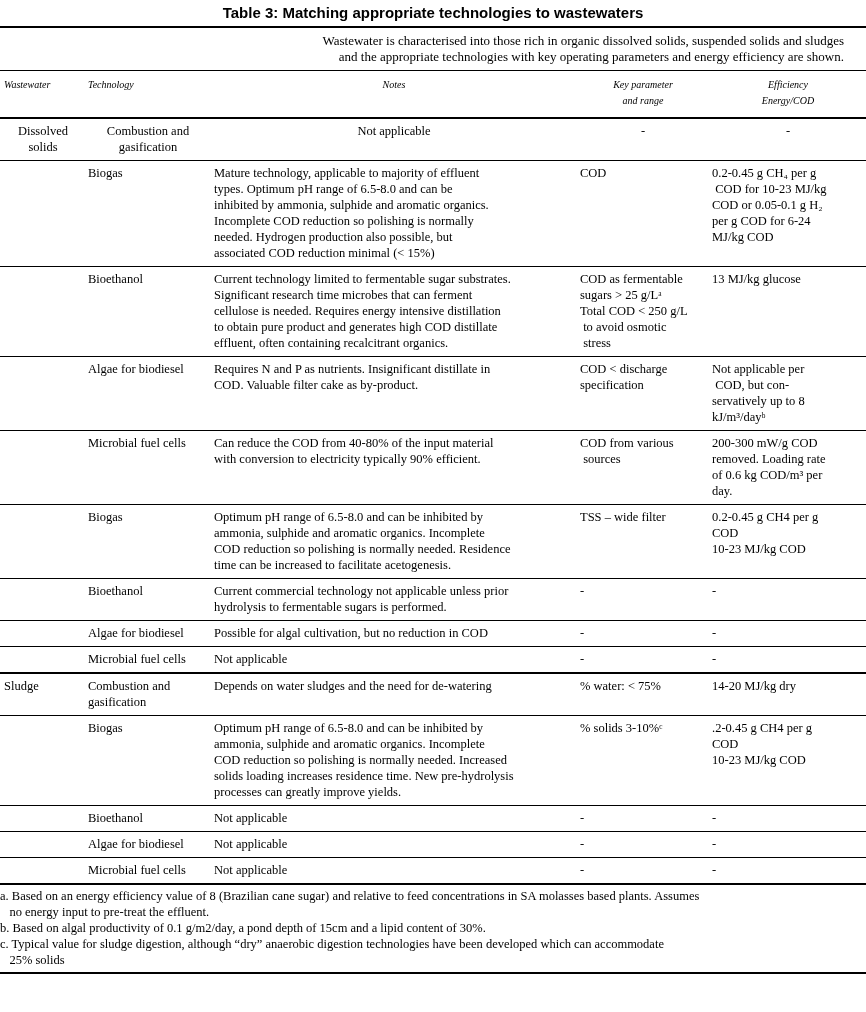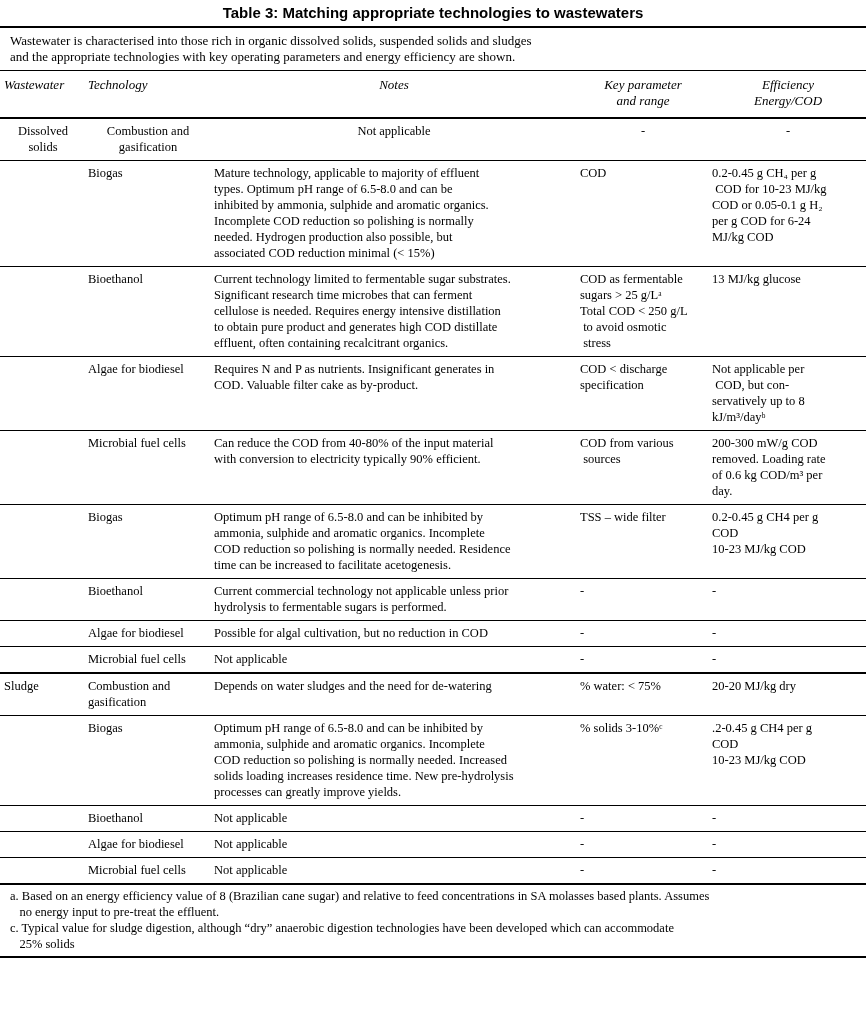--- a/index.html
+++ b/index.html
@@ -17,40 +17,40 @@
     font-family: "Liberation Sans", "DejaVu Sans", sans-serif;
     font-size: 15px;
     font-weight: bold;
     text-align: center;
     margin: 2px 0 5px 0;
   }
   .rule-thick { border-top: 2.5px solid #000; height: 0; }
   .caption {
     font-size: 13px;
     line-height: 15.5px;
-    text-align: left;
+    text-align: right;
     white-space: pre-line;
-    padding: 5px 2px 6px 10px;
+    padding: 5px 22px 6px 10px;
     border-bottom: 1px solid #000;
   }
   table.main {
     width: 866px;
     border-collapse: collapse;
     table-layout: fixed;
     border-bottom: 2.5px solid #000;
   }
   col.c-wastewater { width: 84px; }
   col.c-technology { width: 126px; }
   col.c-notes      { width: 366px; }
   col.c-keyparam   { width: 132px; }
   col.c-efficiency { width: 158px; }
   thead th {
     font-weight: normal;
     font-style: italic;
-    font-size: 13px;
+    font-size: 10px;
     line-height: 16px;
     vertical-align: top;
     padding: 6px 2px 8px 4px;
     border-bottom: 2.5px solid #000;
     white-space: pre-line;
   }
   thead th.left { text-align: left; }
   thead th.center { }
   tbody td {
     vertical-align: top;
@@ -62,21 +62,21 @@
   }
   tbody tr.sec td { border-top: 2.5px solid #000; }
   tbody tr:first-child td { border-top: none; text-align: center; }
   .footnotes {
     font-size: 12.5px;
     line-height: 16px;
     padding: 3px 0 4px 0;
     border-bottom: 2.5px solid #000;
   }
   .footnotes .heading { font-style: italic; }
-  .footnotes .item { white-space: pre-wrap; padding-left: 10px; }
+  .footnotes .item { white-space: pre-wrap; }
 </style>
 </head>
 <body>
 
 <div class="page">
 
   <div class="title">Table 3: Matching appropriate technologies to wastewaters</div>
 
   <div class="rule-thick"></div>
 
@@ -139,21 +139,21 @@
           <td>COD as fermentable
 sugars &gt; 25 g/Lᵃ
 Total COD &lt; 250 g/L
  to avoid osmotic
  stress</td>
           <td>13 MJ/kg glucose</td>
         </tr>
         <tr>
           <td></td>
           <td>Algae for biodiesel</td>
-          <td>Requires N and P as nutrients. Insignificant generates in
+          <td>Requires N and P as nutrients. Insignificant distillate in
 COD. Valuable filter cake as by-product.</td>
           <td>COD &lt; discharge
 specification</td>
           <td>Not applicable per
  COD, but con-
 servatively up to 8
 kJ/m³/dayᵇ</td>
         </tr>
         <tr>
           <td></td>
@@ -200,21 +200,21 @@
           <td>Not applicable</td>
           <td>-</td>
           <td>-</td>
         </tr>
         <tr class="sec">
           <td>Sludge</td>
           <td>Combustion and
 gasification</td>
           <td>Depends on water sludges and the need for de-watering</td>
           <td>% water: &lt; 75%</td>
-          <td>20-20 MJ/kg dry</td>
+          <td>14-20 MJ/kg dry</td>
         </tr>
         <tr>
           <td></td>
           <td>Biogas</td>
           <td>Optimum pH range of 6.5-8.0 and can be inhibited by
 ammonia, sulphide and aromatic organics. Incomplete
 COD reduction so polishing is normally needed. Increased
 solids loading increases residence time. New pre-hydrolysis
 processes can greatly improve yields.</td>
           <td>% solids 3-10%ᶜ</td>
@@ -242,17 +242,18 @@
           <td>Not applicable</td>
           <td>-</td>
           <td>-</td>
         </tr>
       </tbody>
   </table>
 
   <div class="footnotes">
     <div class="item">a. Based on an energy efficiency value of 8 (Brazilian cane sugar) and relative to feed concentrations in SA molasses based plants. Assumes
    no energy input to pre-treat the effluent.</div>
+    <div class="item">b. Based on algal productivity of 0.1 g/m2/day, a pond depth of 15cm and a lipid content of 30%.</div>
     <div class="item">c. Typical value for sludge digestion, although “dry” anaerobic digestion technologies have been developed which can accommodate
    25% solids</div>
   </div>
 
 </div>
 
 </body></html>

